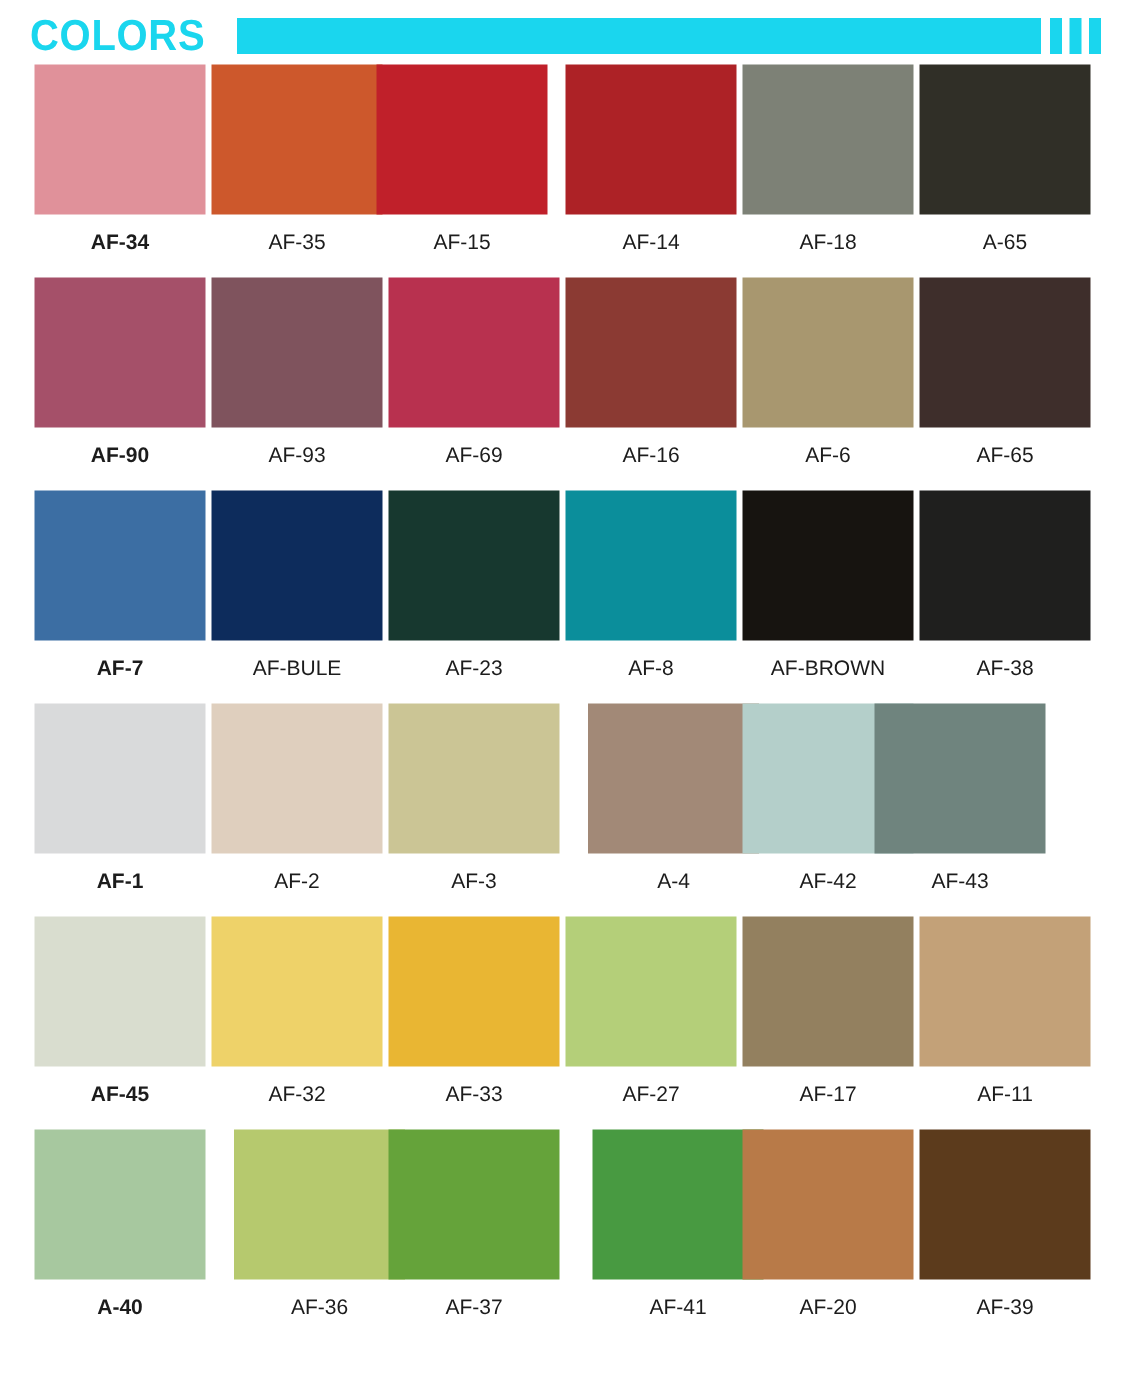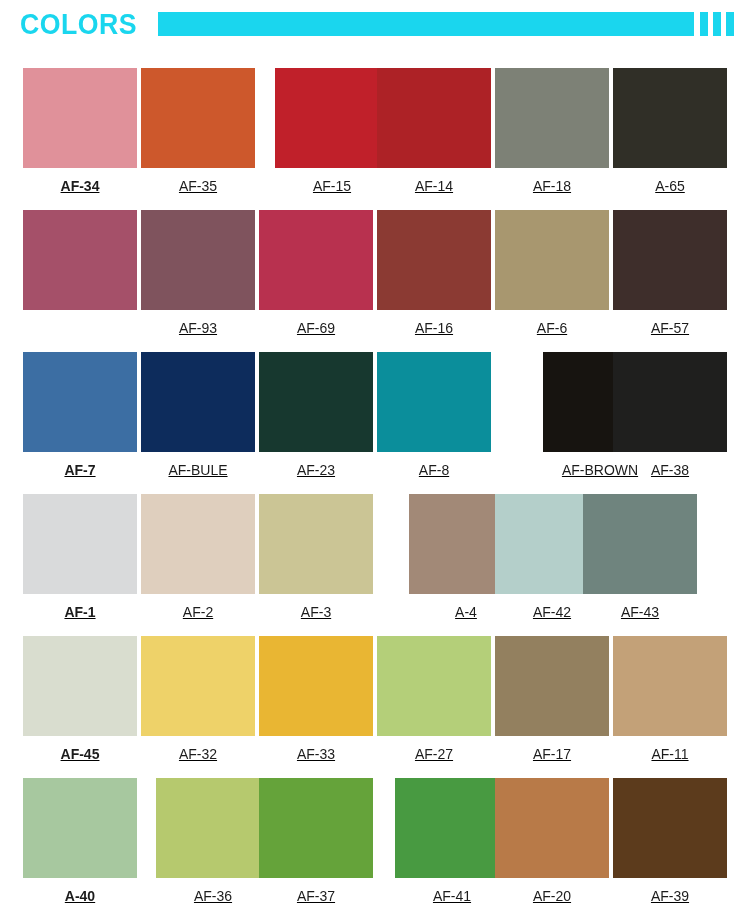--- a/index.html
+++ b/index.html
@@ -12,21 +12,21 @@
     width: 750px;
     height: 920px;
     font-family: "Liberation Sans", sans-serif;
     -webkit-font-smoothing: antialiased;
     overflow: hidden;
   }
 
   
   #header {
     position: relative;
-    height: 68px;
+    height: 43px;
     width: 750px;
   }
   #header-title {
     position: absolute;
     left: 20px;
     top: 7px;
     font-family: "Liberation Sans", sans-serif;
     font-size: 29px;
     font-weight: bold;
     letter-spacing: 0.5px;
@@ -60,21 +60,20 @@
   }
   .swatch-row {
     position: relative;
     height: 142px;
     width: 750px;
   }
   .swatch-cell {
     position: absolute;
     top: 0;
     width: 114px;
-    text-decoration: underline;
   }
   .swatch-chip {
     width: 114px;
     height: 100px;
     display: block;
   }
   .swatch-label {
     display: block;
     width: 114px;
     text-align: center;
@@ -106,80 +105,81 @@
 <div id="palette">
     <div class="swatch-row">
       <div class="swatch-cell first-col" style="left: 23px;">
         <div class="swatch-chip" style="background: rgb(224, 145, 154);"></div>
         <span class="swatch-label">AF-34</span>
       </div>
       <div class="swatch-cell" style="left: 141px;">
         <div class="swatch-chip" style="background: rgb(205, 88, 44);"></div>
         <span class="swatch-label">AF-35</span>
       </div>
-      <div class="swatch-cell" style="left: 275px;">
+      <div class="swatch-cell" style="left: 251px;">
         <div class="swatch-chip" style="background: rgb(192, 32, 42);"></div>
         <span class="swatch-label">AF-15</span>
       </div>
       <div class="swatch-cell" style="left: 377px;">
         <div class="swatch-chip" style="background: rgb(173, 34, 38);"></div>
         <span class="swatch-label">AF-14</span>
       </div>
       <div class="swatch-cell" style="left: 495px;">
         <div class="swatch-chip" style="background: rgb(125, 129, 118);"></div>
         <span class="swatch-label">AF-18</span>
       </div>
       <div class="swatch-cell" style="left: 613px;">
         <div class="swatch-chip" style="background: rgb(48, 47, 39);"></div>
         <span class="swatch-label">A-65</span>
       </div>
     </div>
     <div class="swatch-row">
       <div class="swatch-cell first-col" style="left: 23px;">
         <div class="swatch-chip" style="background: rgb(165, 80, 105);"></div>
+        <span class="swatch-label">AF-90</span>
       </div>
       <div class="swatch-cell" style="left: 141px;">
         <div class="swatch-chip" style="background: rgb(127, 83, 93);"></div>
         <span class="swatch-label">AF-93</span>
       </div>
       <div class="swatch-cell" style="left: 259px;">
         <div class="swatch-chip" style="background: rgb(184, 49, 79);"></div>
         <span class="swatch-label">AF-69</span>
       </div>
       <div class="swatch-cell" style="left: 377px;">
         <div class="swatch-chip" style="background: rgb(139, 58, 51);"></div>
         <span class="swatch-label">AF-16</span>
       </div>
       <div class="swatch-cell" style="left: 495px;">
         <div class="swatch-chip" style="background: rgb(168, 151, 111);"></div>
         <span class="swatch-label">AF-6</span>
       </div>
       <div class="swatch-cell" style="left: 613px;">
         <div class="swatch-chip" style="background: rgb(62, 46, 43);"></div>
-        <span class="swatch-label">AF-57</span>
+        <span class="swatch-label">AF-65</span>
       </div>
     </div>
     <div class="swatch-row">
       <div class="swatch-cell first-col" style="left: 23px;">
         <div class="swatch-chip" style="background: rgb(60, 110, 163);"></div>
         <span class="swatch-label">AF-7</span>
       </div>
       <div class="swatch-cell" style="left: 141px;">
         <div class="swatch-chip" style="background: rgb(13, 44, 92);"></div>
         <span class="swatch-label">AF-BULE</span>
       </div>
       <div class="swatch-cell" style="left: 259px;">
         <div class="swatch-chip" style="background: rgb(23, 56, 47);"></div>
         <span class="swatch-label">AF-23</span>
       </div>
       <div class="swatch-cell" style="left: 377px;">
         <div class="swatch-chip" style="background: rgb(11, 142, 155);"></div>
         <span class="swatch-label">AF-8</span>
       </div>
-      <div class="swatch-cell" style="left: 495px; margin-left: 48px;">
+      <div class="swatch-cell" style="left: 495px;">
         <div class="swatch-chip" style="background: rgb(23, 20, 16);"></div>
         <span class="swatch-label">AF-BROWN</span>
       </div>
       <div class="swatch-cell" style="left: 613px;">
         <div class="swatch-chip" style="background: rgb(31, 31, 30);"></div>
         <span class="swatch-label">AF-38</span>
       </div>
     </div>
     <div class="swatch-row">
       <div class="swatch-cell first-col" style="left: 23px;">
@@ -187,21 +187,21 @@
         <span class="swatch-label">AF-1</span>
       </div>
       <div class="swatch-cell" style="left: 141px;">
         <div class="swatch-chip" style="background: rgb(223, 207, 190);"></div>
         <span class="swatch-label">AF-2</span>
       </div>
       <div class="swatch-cell" style="left: 259px;">
         <div class="swatch-chip" style="background: rgb(203, 197, 149);"></div>
         <span class="swatch-label">AF-3</span>
       </div>
-      <div class="swatch-cell" style="left: 377px; padding-left: 32px;">
+      <div class="swatch-cell" style="left: 360px; padding-left: 32px;">
         <div class="swatch-chip" style="background: rgb(162, 137, 119);"></div>
         <span class="swatch-label">A-4</span>
       </div>
       <div class="swatch-cell" style="left: 495px;">
         <div class="swatch-chip" style="background: rgb(180, 207, 202);"></div>
         <span class="swatch-label">AF-42</span>
       </div>
       <div class="swatch-cell" style="left: 583px;">
         <div class="swatch-chip" style="background: rgb(111, 132, 126);"></div>
         <span class="swatch-label">AF-43</span>

